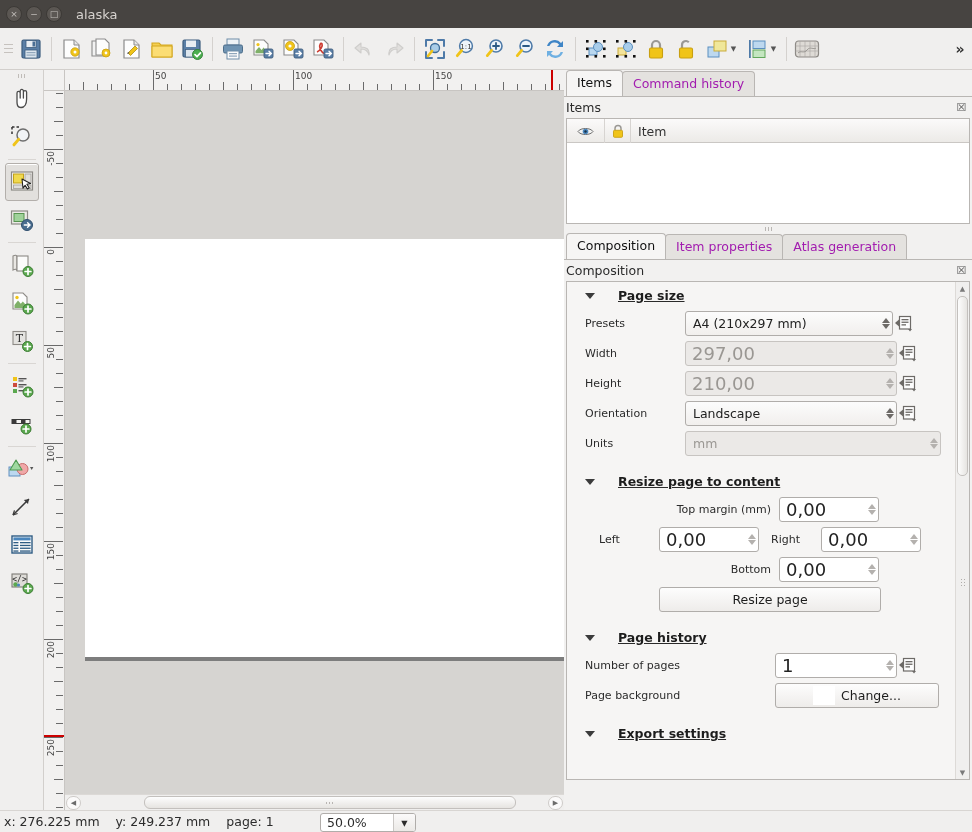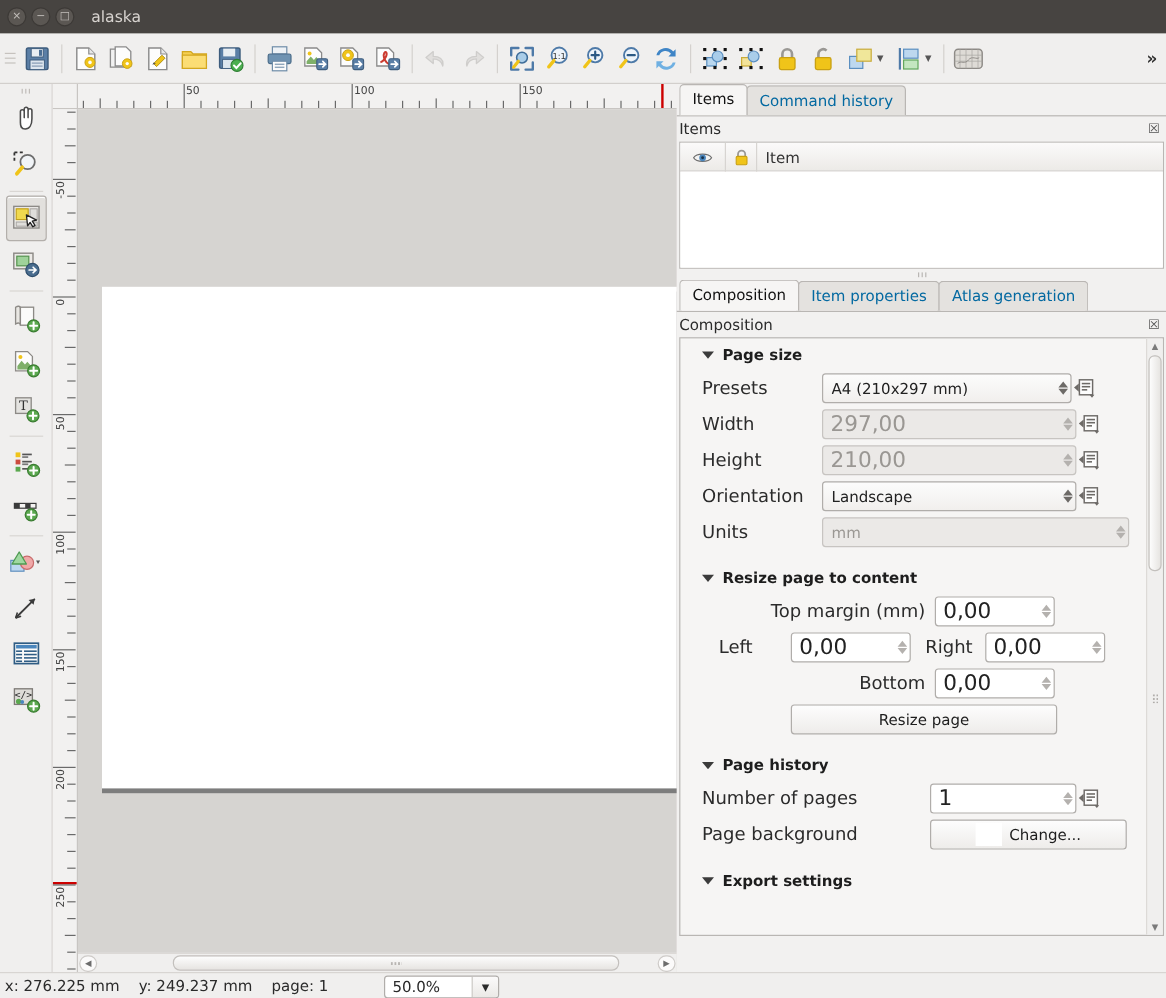--- a/index.html
+++ b/index.html
@@ -136,21 +136,21 @@
   }
 
   
   .rightdock {
     position: absolute; left: 564px; top: 70px; width: 408px; height: 740px;
     background: #f2f1f0;
   }
   .tabrow { display: flex; align-items: flex-end; height: 27px; padding-left: 2px;
             border-bottom: 1px solid #b9b6b3; }
   .tab {
-    padding: 4px 10px 5px 10px; font-size: 12.5px; color: #0369a1;
+    padding: 4px 10px 5px 10px; font-size: 12.5px; color: #a21caf;
     border: 1px solid #b9b6b3; border-bottom: none;
     border-radius: 4px 4px 0 0; background: #e4e2df; margin-right: -1px;
     position: relative; line-height: 1.2;
   }
   .tab.sel { background: #f6f5f4; color: #111; padding-bottom: 6px; z-index: 2; }
   .dock-title {
     display: flex; align-items: center; justify-content: space-between;
     padding: 3px 4px 3px 2px; font-size: 12.5px; color: #2b2b2b;
   }
   .dock-close {
@@ -185,31 +185,32 @@
                   background: #f0efee; border-left: 1px solid #dddad7; }
   .vs-arrow { width: 13px; height: 13px; display:flex; align-items:center; justify-content:center;
               font-size: 7px; color: #7a7a7a; }
   .vs-thumb { position: absolute; left: 1px; width: 11px; border-radius: 5px;
               background: linear-gradient(to right,#fdfdfd,#e6e4e1); border: 1px solid #c3c0bd;}
   .vs-grip { position:absolute; left:4px; width:5px; height:8px;
              background-image: radial-gradient(circle,#b0adaa 40%, transparent 41%);
              background-size: 3px 3px; }
 
   .group {
-    display: flex; align-items: center; gap: 7px;
+    display: flex; align-items: center; gap: 23px;
     padding: 6px 0 5px 18px;
+    text-decoration: underline;
   }
   .arrow-down {
     width: 0; height: 0; border-left: 5px solid transparent; border-right: 5px solid transparent;
     border-top: 6px solid #3b3b3b;
   }
   .group-label { font-weight: bold; font-size: 12.5px; color: #1d1d1d; }
 
   .row { display: flex; align-items: center; height: 30px; padding-left: 18px; }
-  .rlabel-t { font-size: 15px; color: #2b2b2b; }
+  .rlabel-t { font-size: 11px; color: #2b2b2b; }
 
   .combo {
     height: 25px; border: 1px solid #b0adaa; border-radius: 3px;
     background: linear-gradient(to bottom,#fcfcfc,#f1efed);
     display: flex; align-items: center; padding: 0 2px 0 7px;
     font-size: 12.5px; color: #222;
   }
   .combo.disabled { background: #ebe9e7; color: #9a9793; border-color: #c7c4c1; }
   .spin {
     height: 25px; border: 1px solid #b0adaa; border-radius: 3px;

